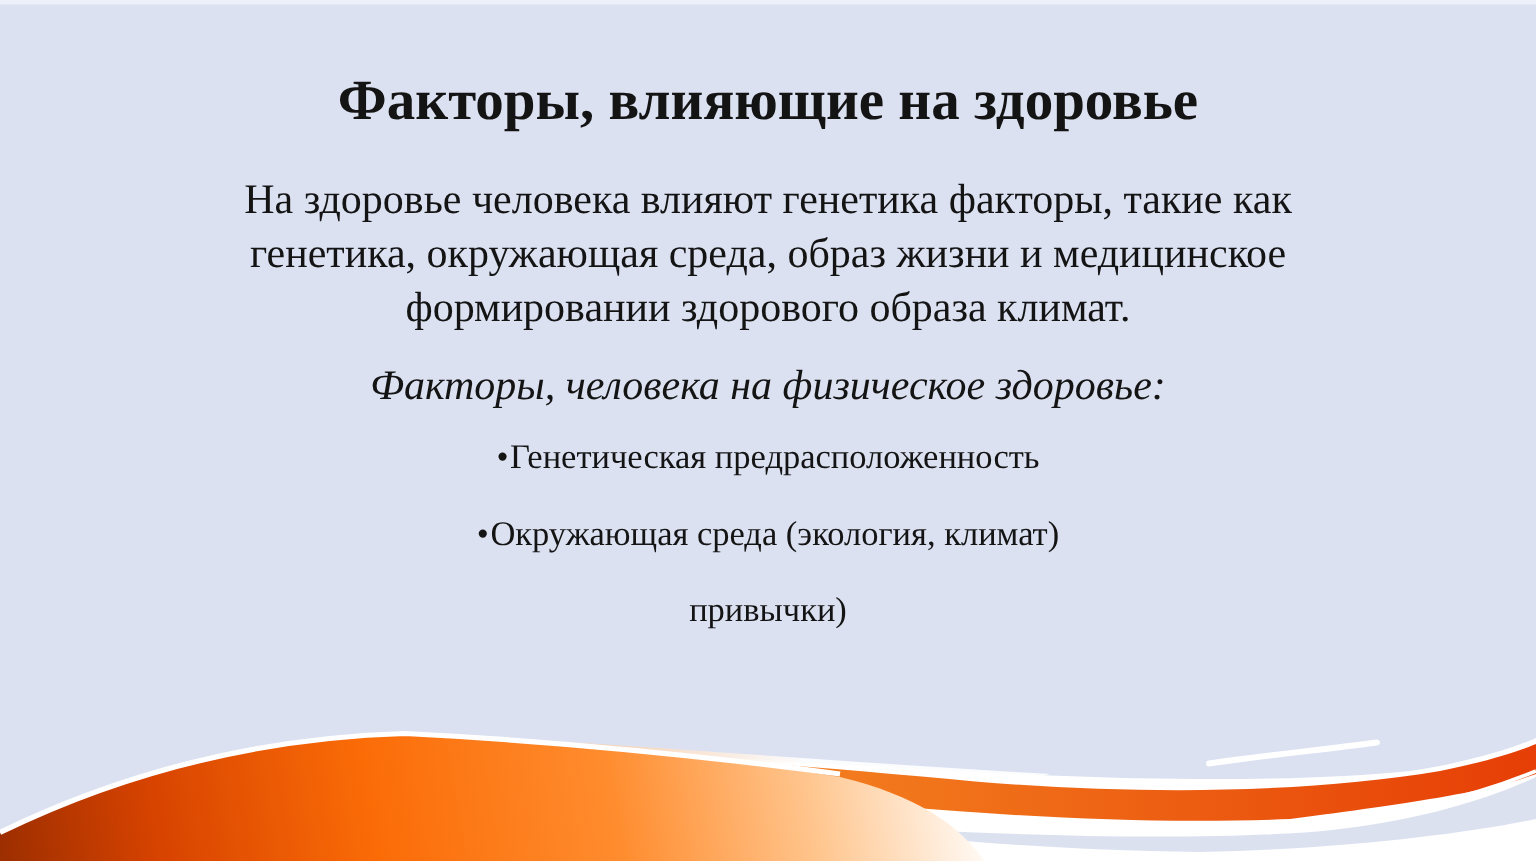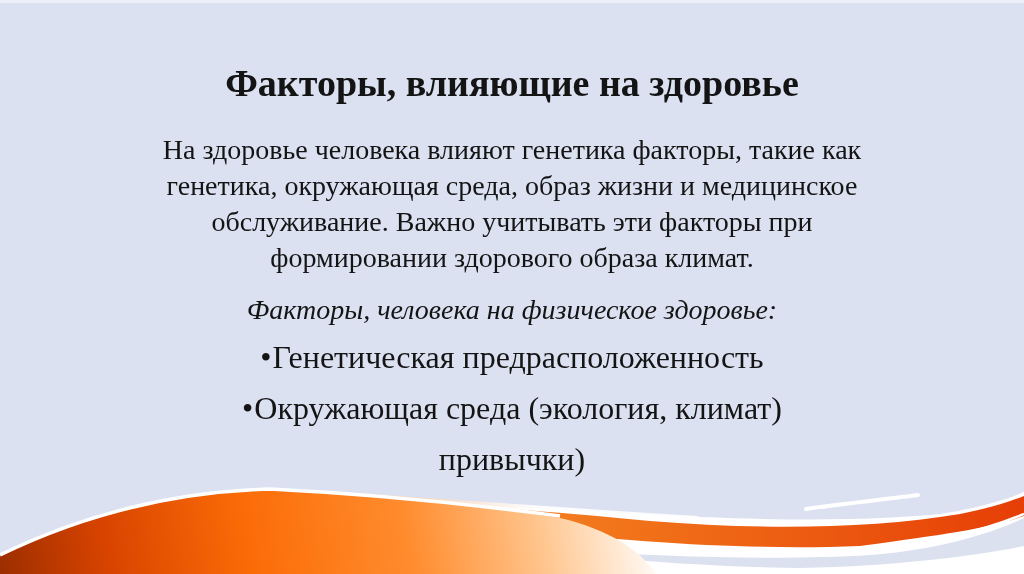--- a/index.html
+++ b/index.html
@@ -10,51 +10,50 @@
   }
   .slide{
     position:relative;width:1024px;height:574px;
     background:#dbe1f1;overflow:hidden;
   }
   .slide::before{
     content:"";position:absolute;top:0;left:0;right:0;height:3px;
     background:rgba(255,255,255,.5);z-index:5;
   }
   .content{
-    position:relative;z-index:2;width:830px;margin:16px auto;
+    position:relative;z-index:2;width:830px;margin:0 auto;
     text-align:center;color:#141414;
   }
   .title{
     margin:0;padding-top:44px;margin-bottom:24px;
     font-size:38px;font-weight:bold;line-height:1.25;color:#141414;
   }
   .para-line{font-size:28px;line-height:36px;}
   .paragraph{margin-bottom:16px;}
   .subheading{
     font-style:italic;font-size:28px;line-height:36px;margin-bottom:11px;
   }
-  .bullet{font-size:32px;line-height:36px;margin-bottom:15px;}
+  .bullet{font-size:23px;line-height:36px;margin-bottom:15px;}
   .bullet .marker{margin-right:1px;}
   .wave{
     position:absolute;left:0;bottom:0;width:1024px;height:120px;
     display:block;z-index:1;
   }
 </style>
 </head>
 <body>
 
 <div class="slide">
 
   <div class="content">
     <h1 class="title">Факторы, влияющие на здоровье</h1>
 
     <div class="paragraph">
       <div class="para-line">На здоровье человека влияют генетика факторы, такие как</div>
       <div class="para-line">генетика, окружающая среда, образ жизни и медицинское</div>
-      <div class="para-line">обслуживание. Важно учитывать эти факторы при</div>
       <div class="para-line">формировании здорового образа климат.</div>
     </div>
 
     <div class="subheading">Факторы, человека на физическое здоровье:</div>
 
     <div class="bullet">
       <span class="marker">•</span><span>Генетическая предрасположенность</span>
     </div>
 
     <div class="bullet">

